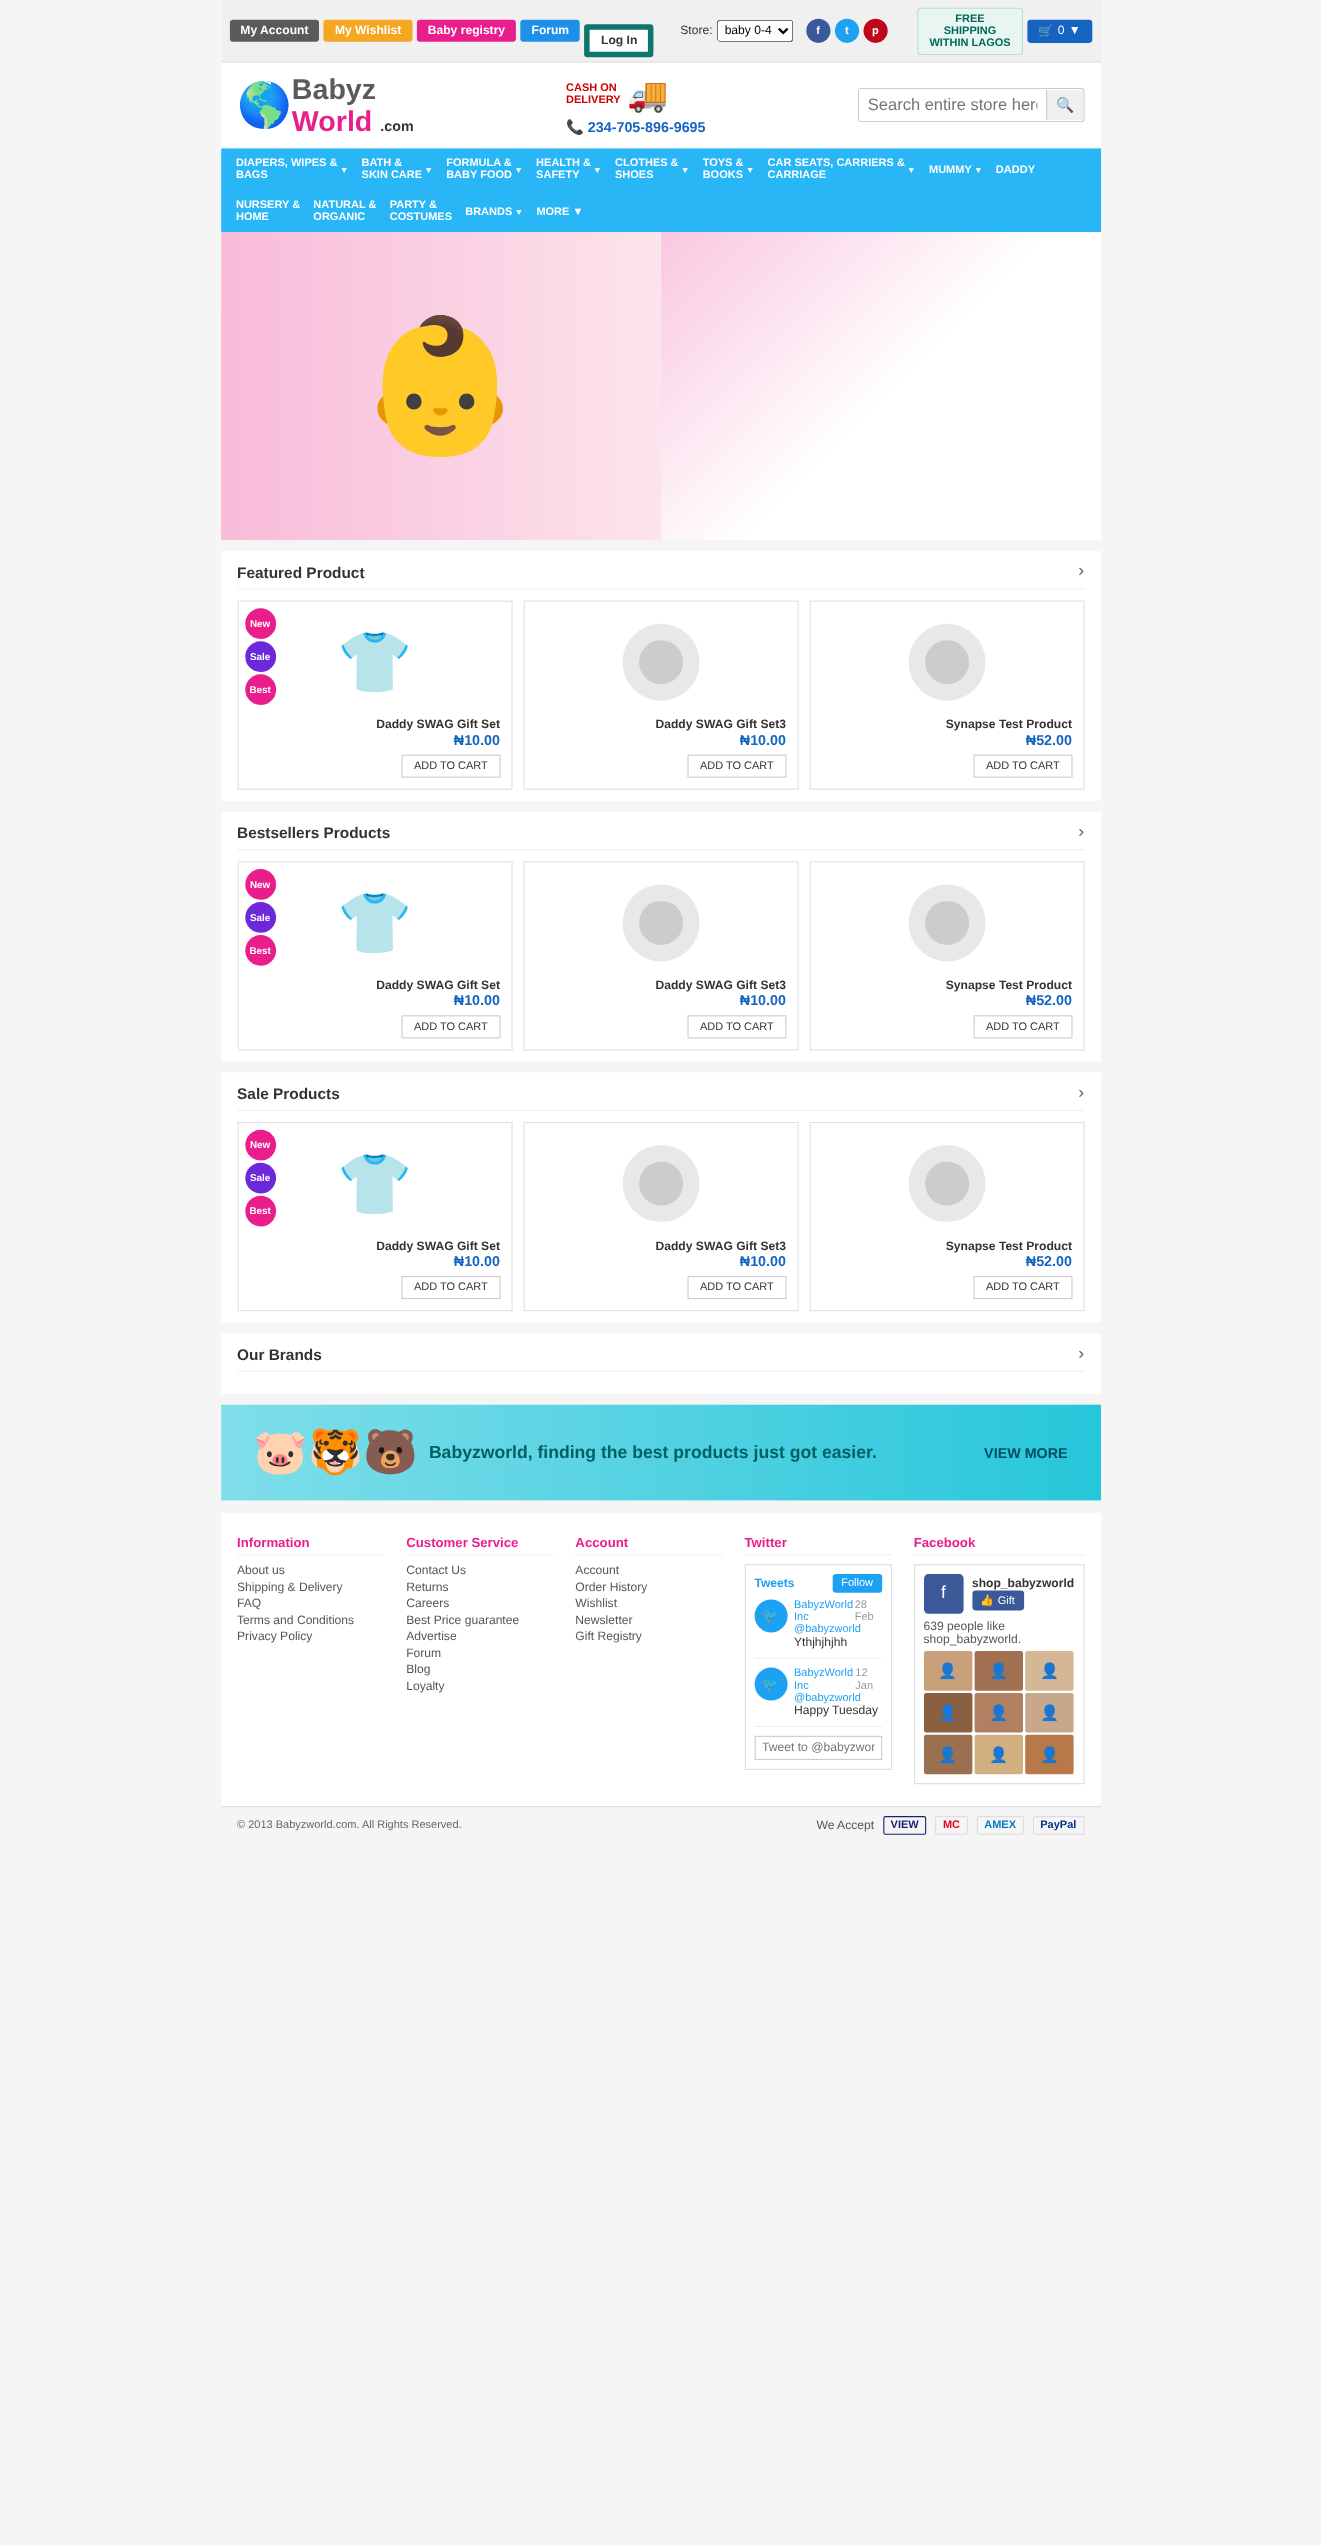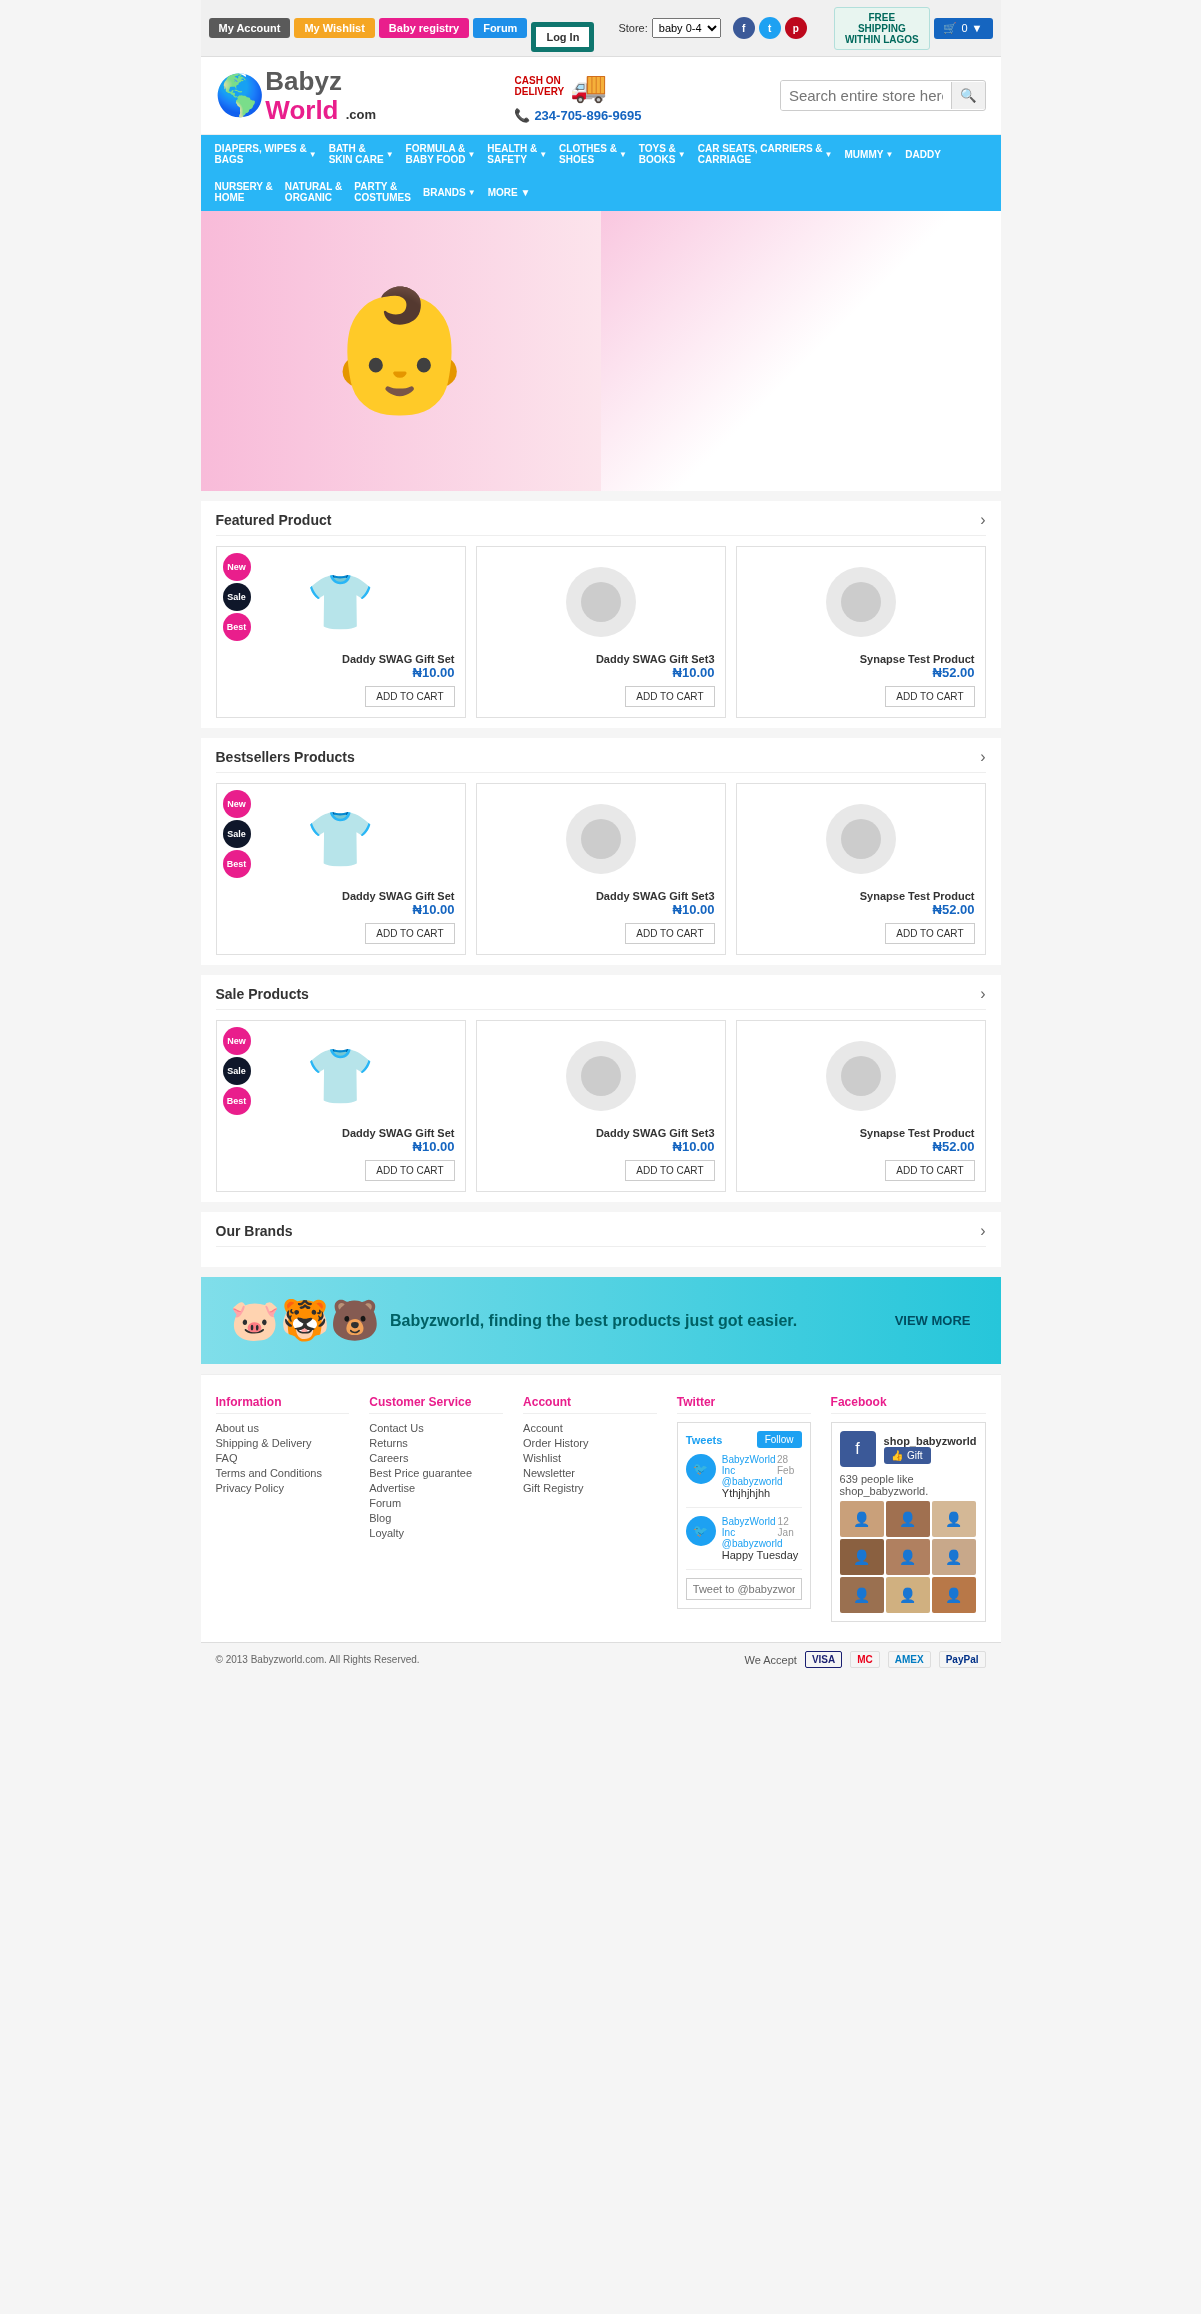--- a/index.html
+++ b/index.html
@@ -64,21 +64,21 @@
     .product-card { border: 1px solid #e0e0e0; padding: 10px; display: flex; flex-direction: column; align-items: flex-end; position: relative; background: white; }
     .product-img { width: 100%; height: 90px; display: flex; align-items: center; justify-content: center; margin-bottom: 6px; }
     .product-img-placeholder { width: 70px; height: 70px; background: #e8e8e8; border-radius: 50%; display: flex; align-items: center; justify-content: center; }
     .product-img-placeholder-inner { width: 40px; height: 40px; background: #ccc; border-radius: 50%; }
     .product-name { font-size: 11px; font-weight: bold; color: #333; text-align: right; width: 100%; }
     .product-price { font-size: 13px; font-weight: bold; color: #1565c0; text-align: right; }
     .add-to-cart { background: white; border: 1px solid #ccc; padding: 4px 10px; font-size: 10px; cursor: pointer; margin-top: 6px; color: #333; }
     .badges { position: absolute; left: 6px; top: 6px; display: flex; flex-direction: column; gap: 2px; }
     .badge { width: 28px; height: 28px; border-radius: 50%; display: flex; align-items: center; justify-content: center; color: white; font-size: 9px; font-weight: bold; }
     .badge-new { background: #e91e8c; }
-    .badge-sale { background: #0f172a; }
+    .badge-sale { background: #6d28d9; }
     .badge-best { background: #e91e8c; }
 
     
     .brands-section { background: white; margin: 10px 0; padding: 10px 15px; }
     .brands-grid { display: flex; align-items: center; gap: 20px; flex-wrap: wrap; padding: 10px 0; }
     .brand-item { font-size: 16px; font-weight: bold; }
     .brand-yummi { color: #8bc34a; font-style: italic; }
     .brand-babyvac { color: #1565c0; }
     .brand-grip { color: #ff5722; }
     .brand-babynari { color: #795548; }
@@ -453,18 +453,18 @@
       </div>
     </div>
 
   </div>
 </div>
 
 <div class="footer-bottom">
   <span class="footer-copyright">© 2013 Babyzworld.com. All Rights Reserved.</span>
   <div class="payment-methods">
     <span>We Accept</span>
-    <span class="payment-logo visa-logo">VISA</span>
+    <span class="payment-logo visa-logo">VIEW</span>
     <span class="payment-logo mc-logo" style="color:#eb001b;font-weight:bold;">MC</span>
     <span class="payment-logo amex-logo" style="color:#007bc1;font-weight:bold;">AMEX</span>
     <span class="payment-logo paypal-logo" style="color:#003087;font-weight:bold;">PayPal</span>
   </div>
 </div>
 
 </body></html>

